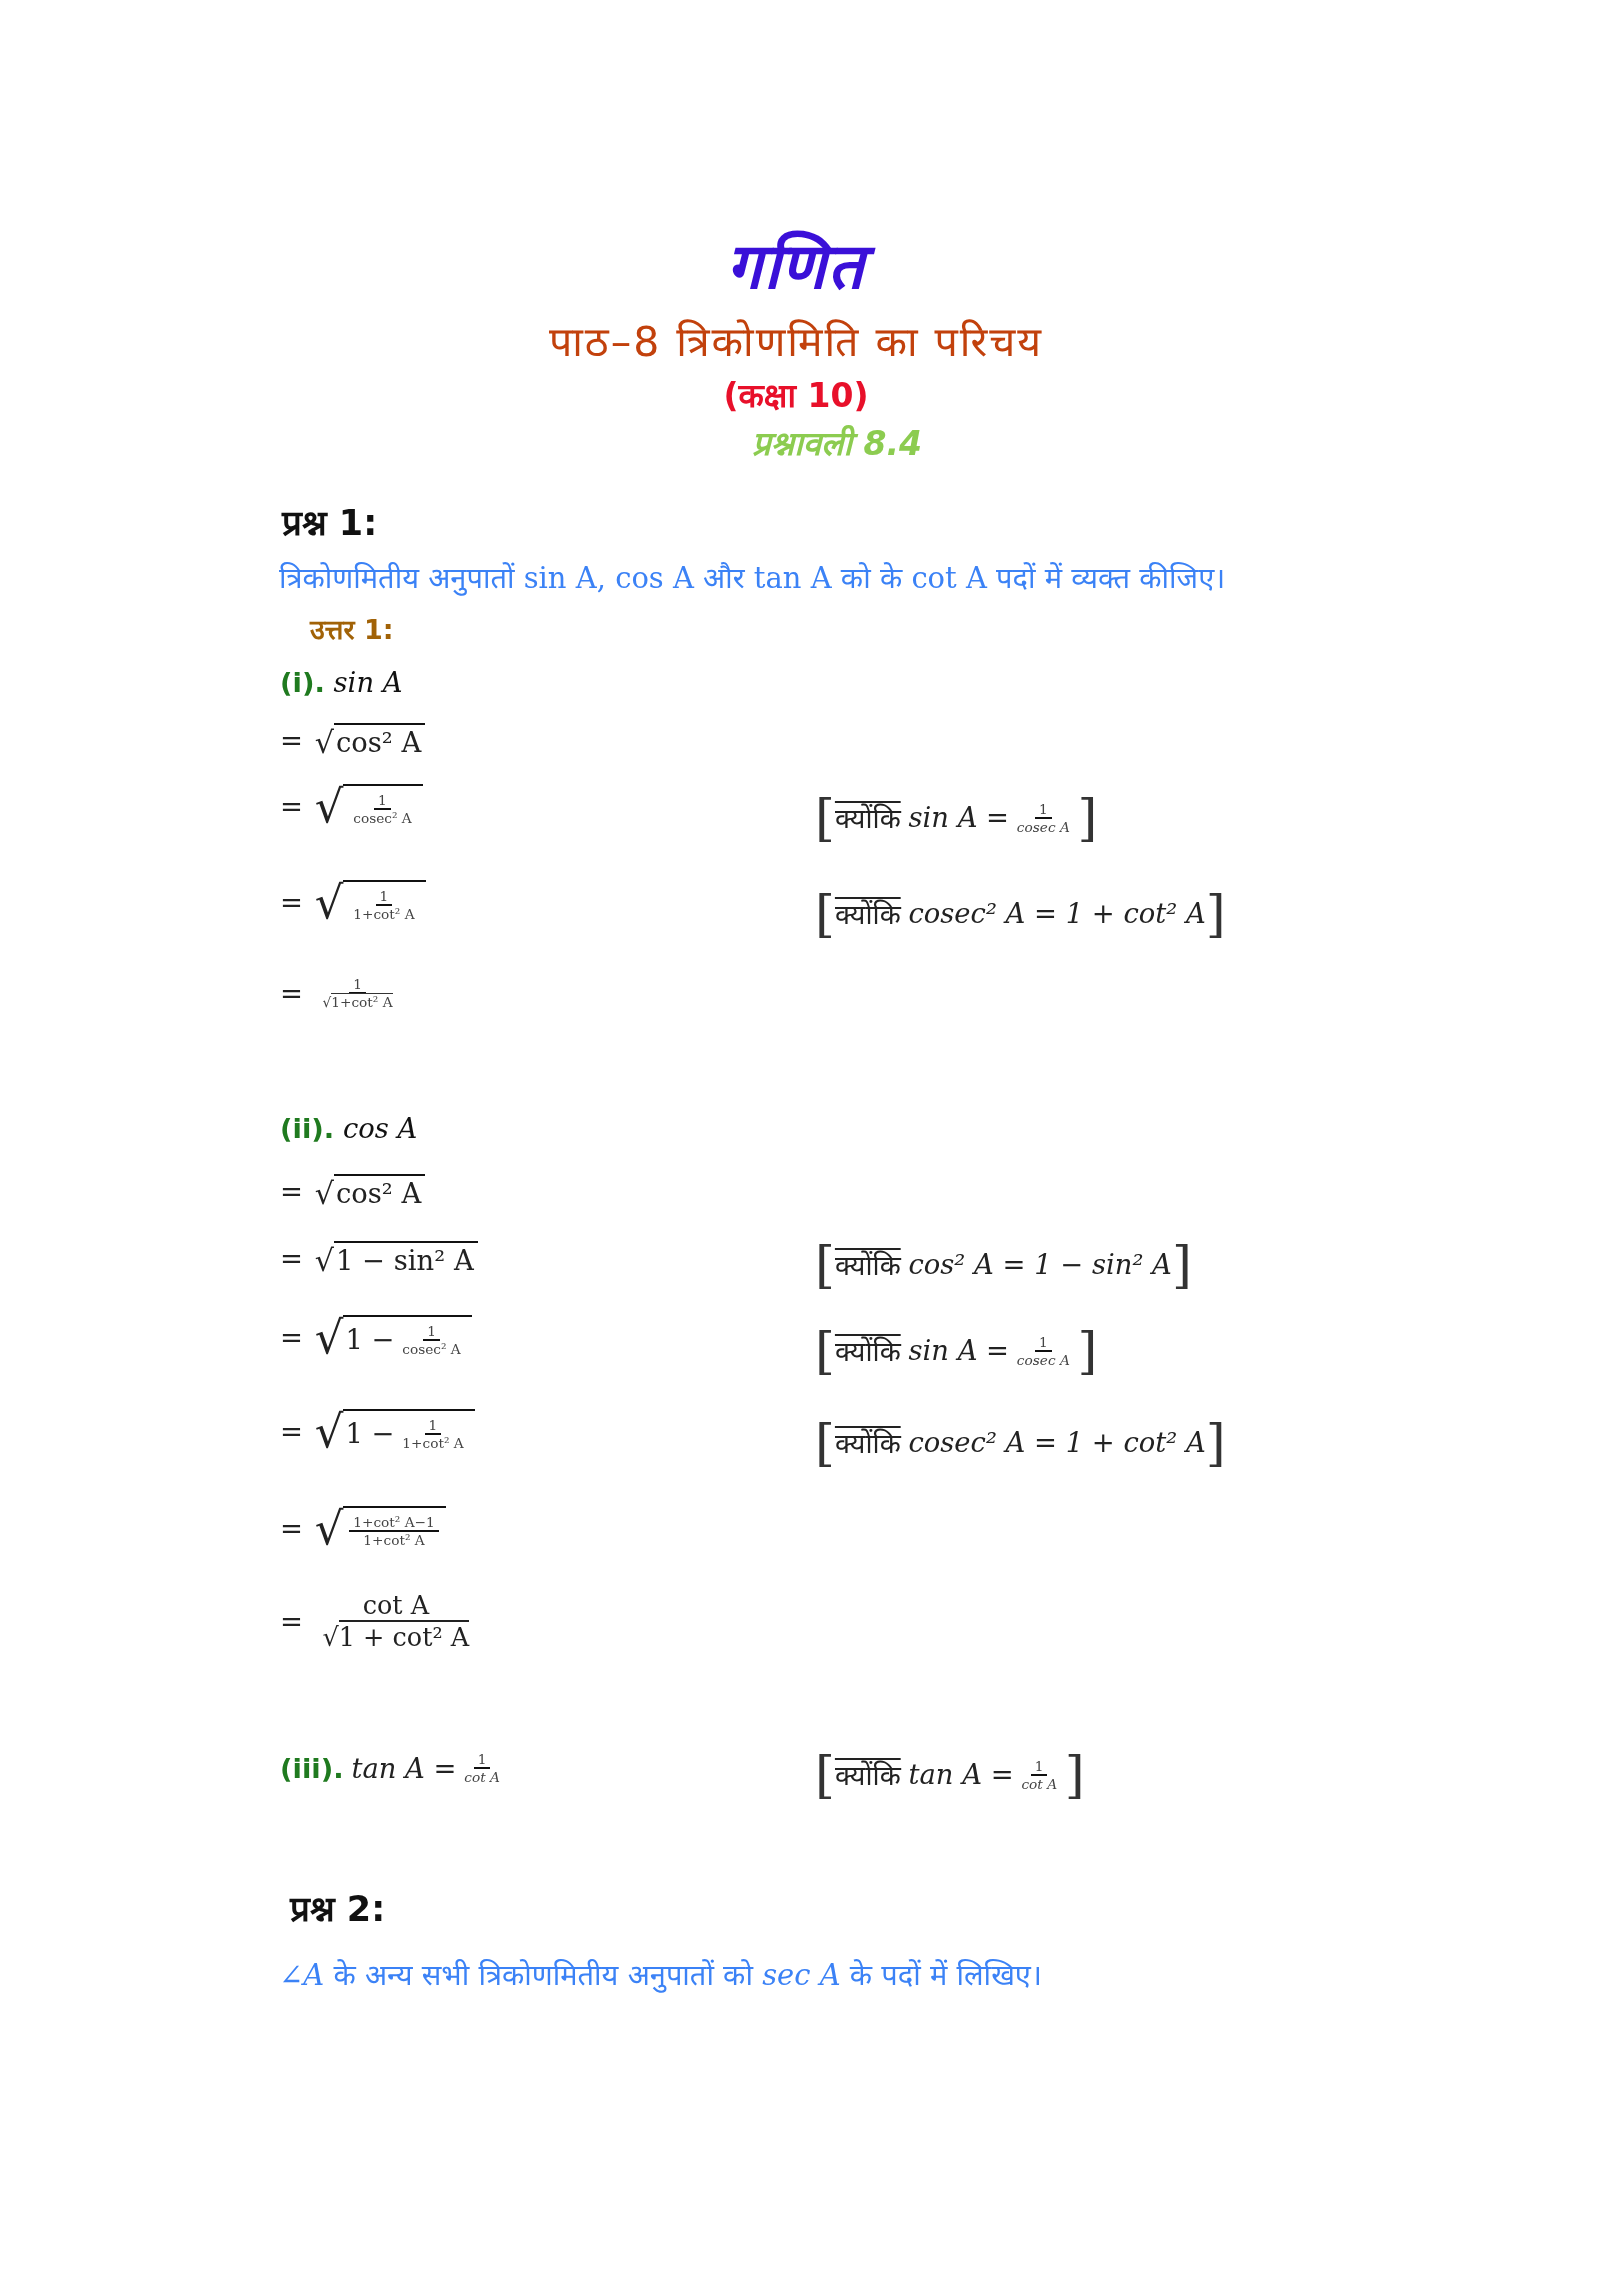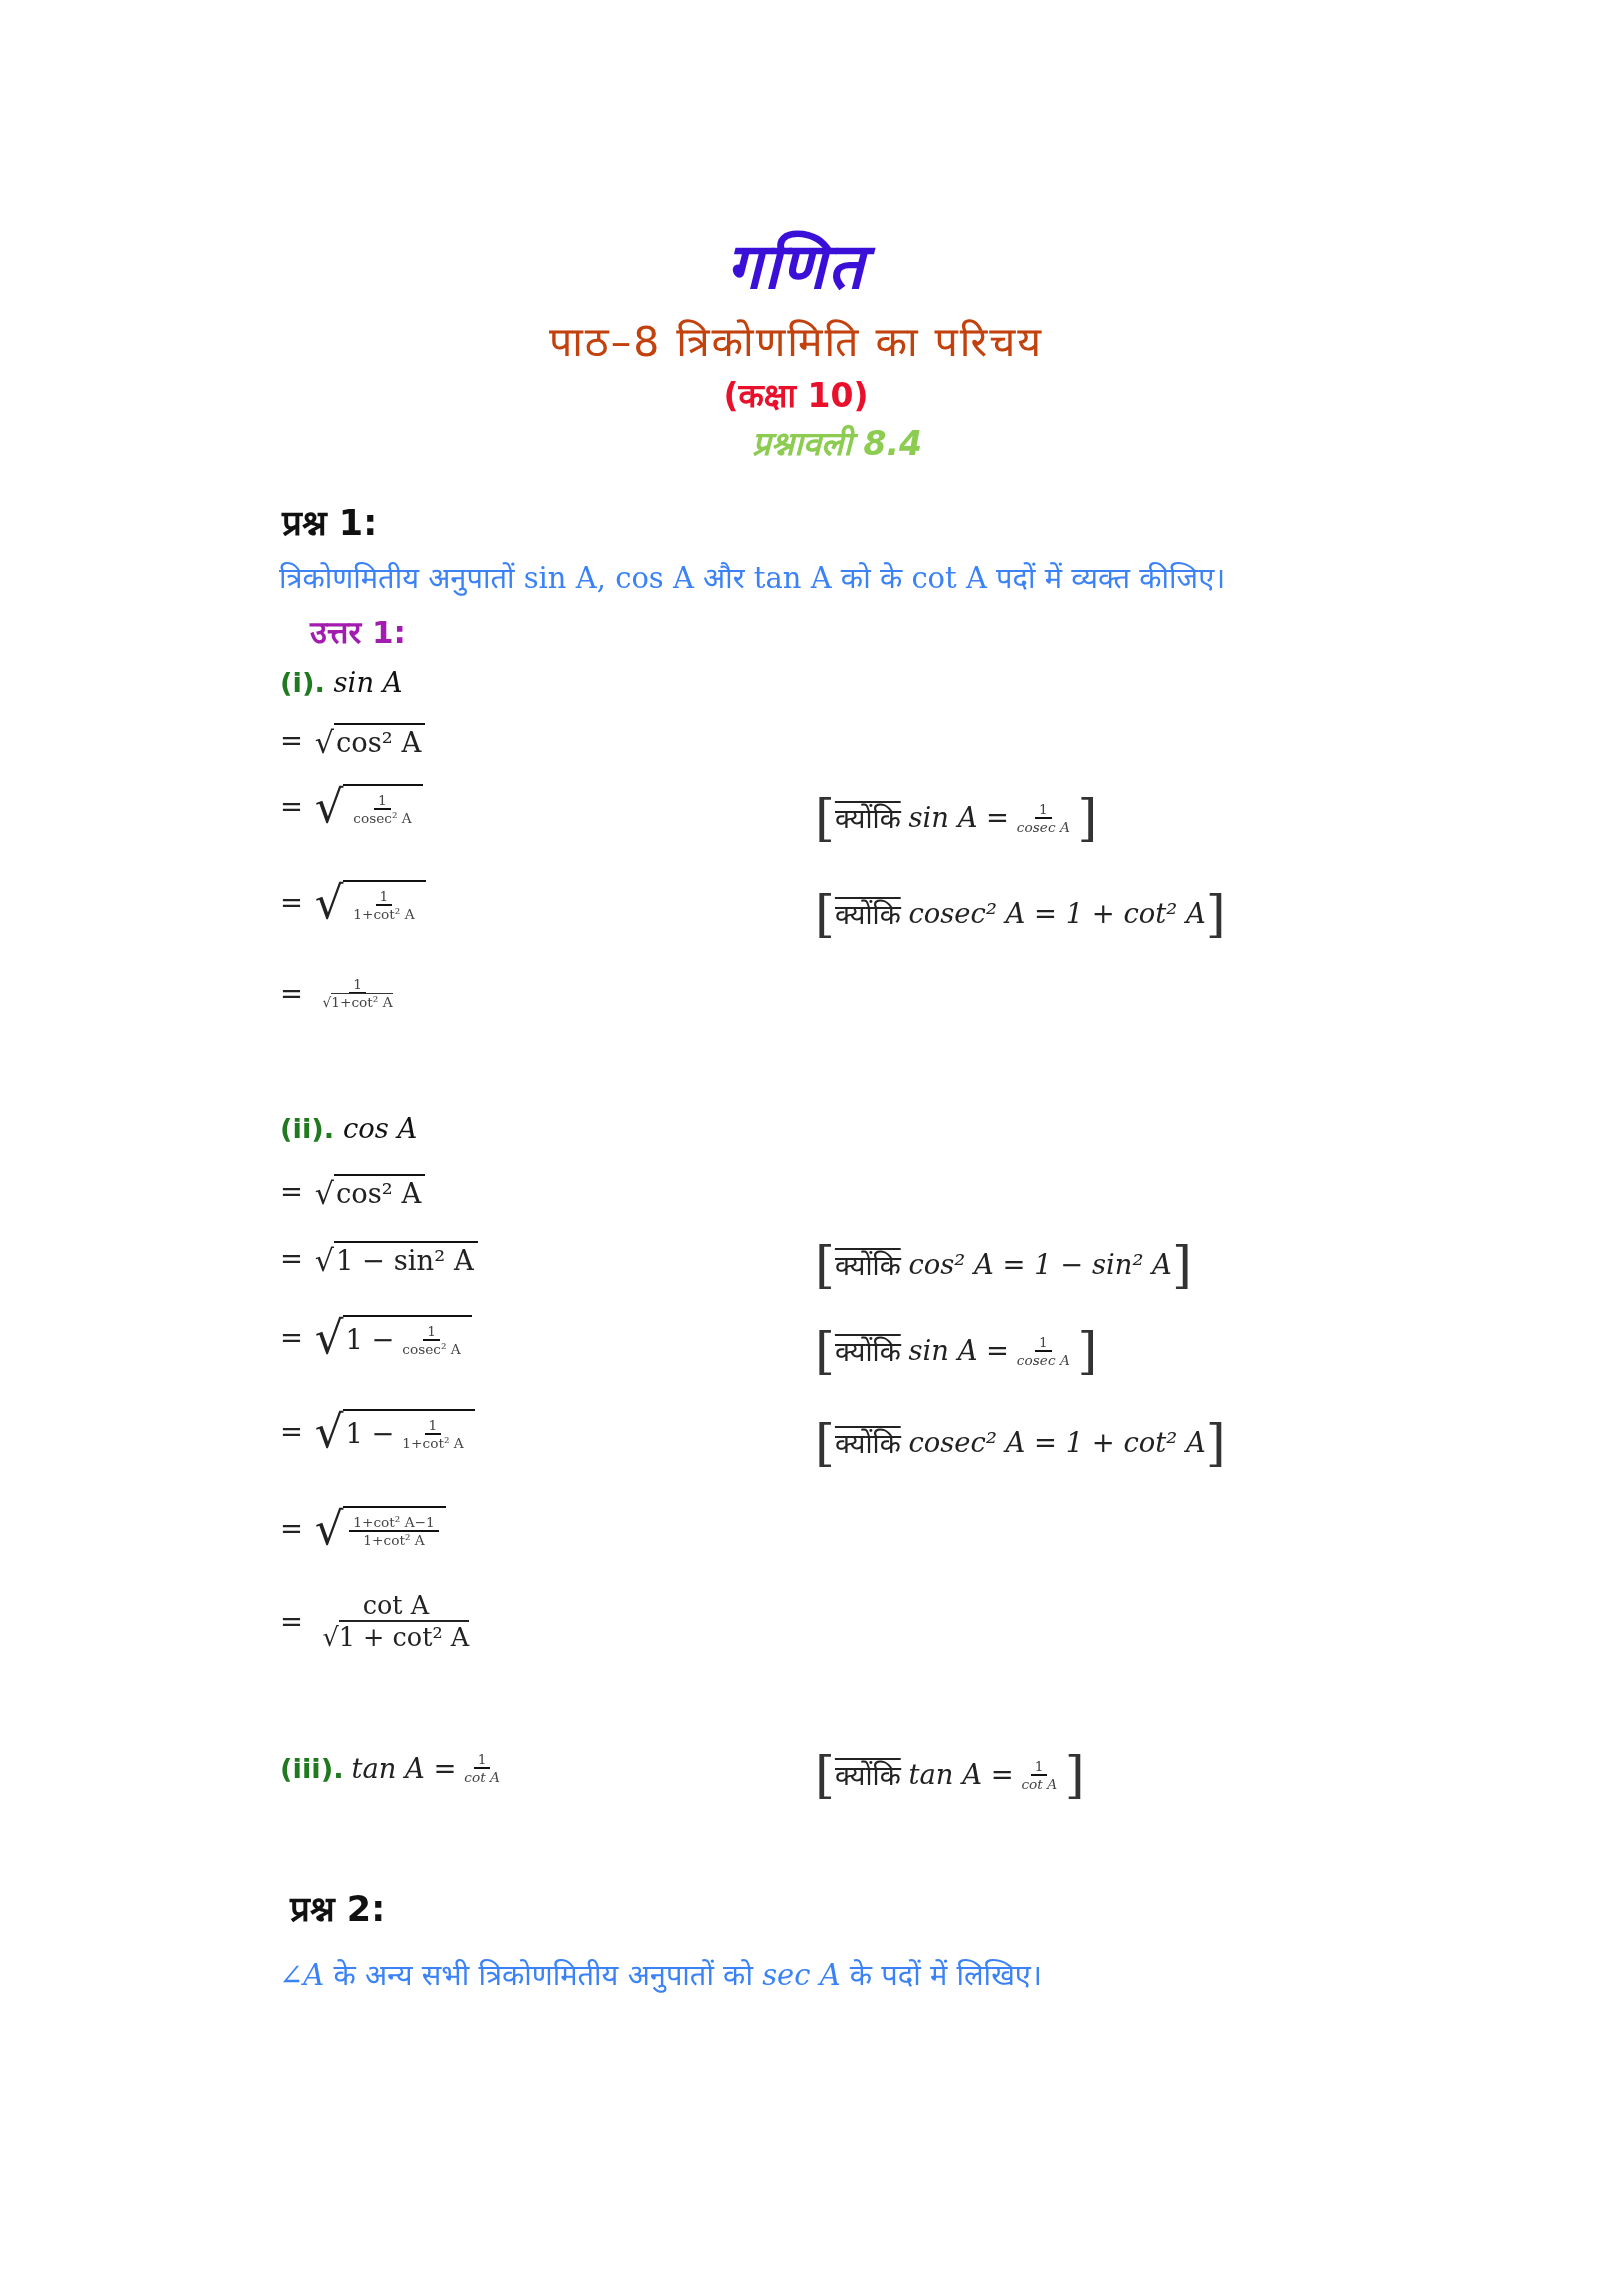--- a/index.html
+++ b/index.html
@@ -9,21 +9,21 @@
   .title { left: 0; width: 1592px; text-align: center; }
   #subject { top: 221px; font-size: 63px; font-weight: bold; font-style: italic; color: #3a10d8; letter-spacing: 2px; }
   #chapter { top: 312px; font-size: 41px; color: #c2410c; letter-spacing: 2px; }
   #klass { top: 372px; font-size: 33px; font-weight: bold; color: #e8102a; }
   #exercise { top: 420px; font-size: 33px; font-weight: bold; font-style: italic; color: #8ccc50; margin-left: 41px; }
 
   .q-head { font-size: 35px; font-weight: bold; color: #111; }
   .q-text { font-size: 29px; color: #3b82f6; }
   .m { font-family: "DejaVu Serif", "Liberation Serif", serif; }
   .i { font-style: italic; }
-  .ans-head { font-size: 31px; font-weight: bold; color: #a21caf; }
+  .ans-head { font-size: 27px; font-weight: bold; color: #a16207; }
   .part { font-size: 27.4px; color: #111; font-family: "DejaVu Serif", serif; }
   .part-label { color: #1f7a1f; font-weight: bold; font-family: "DejaVu Sans", sans-serif; }
 
   .eq { font-family: "DejaVu Serif", "Liberation Serif", serif; font-size: 27.4px; color: #222; display: flex; align-items: center; }
   .eq .eqs { margin-right: 11.8px; }
   .sqrt { display: inline-flex; align-items: stretch; }
   .sqrt .rad { font-size: 1.1em; line-height: 1; align-self: flex-end; }
   .sqrt .body { border-top: 2px solid #111; padding: 2px 3.9px 0 2px; display: inline-flex; align-items: center; }
   .frac { display: inline-flex; flex-direction: column; align-items: center; vertical-align: middle; margin: 0 3.9px; }
   .frac .num { border-bottom: 2px solid #111; padding: 0 3.9px; text-align: center; }

